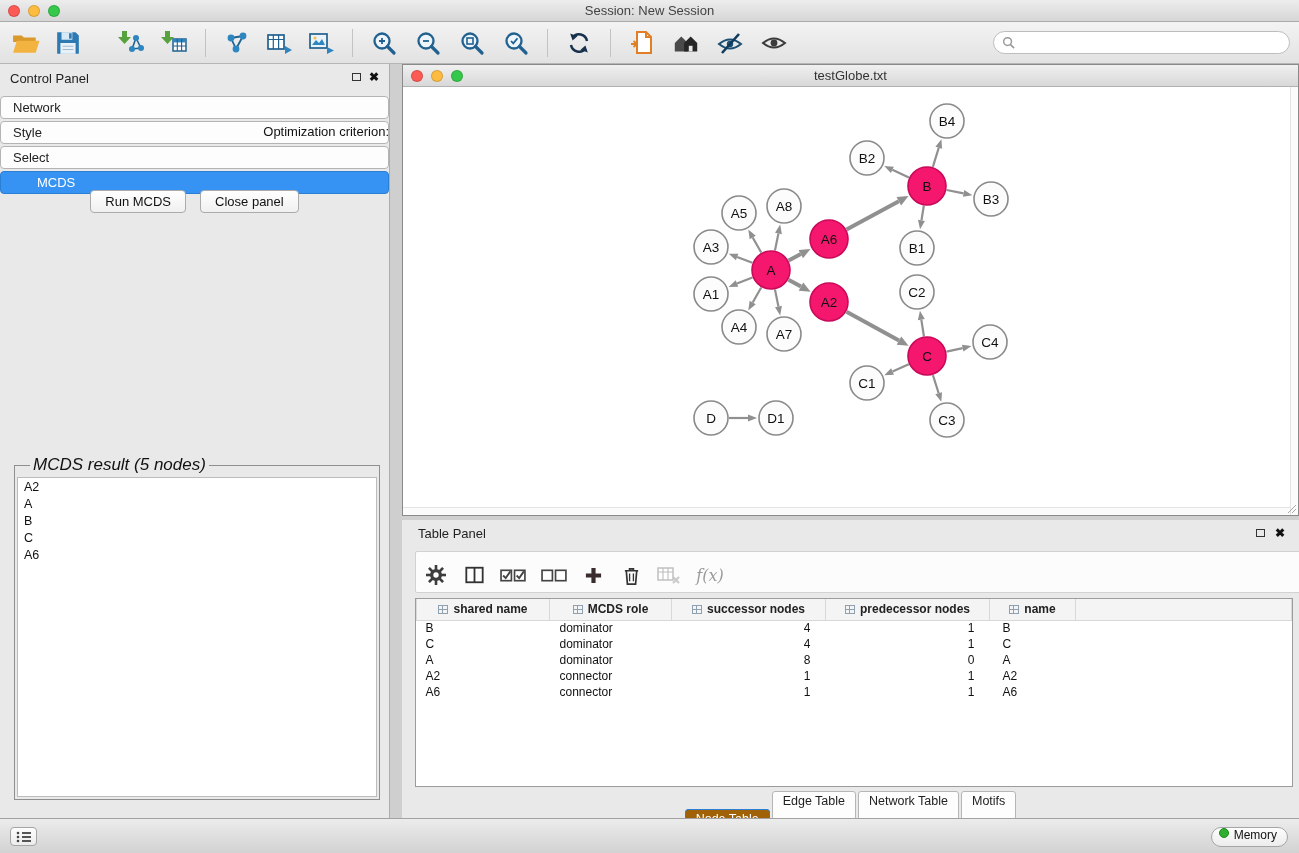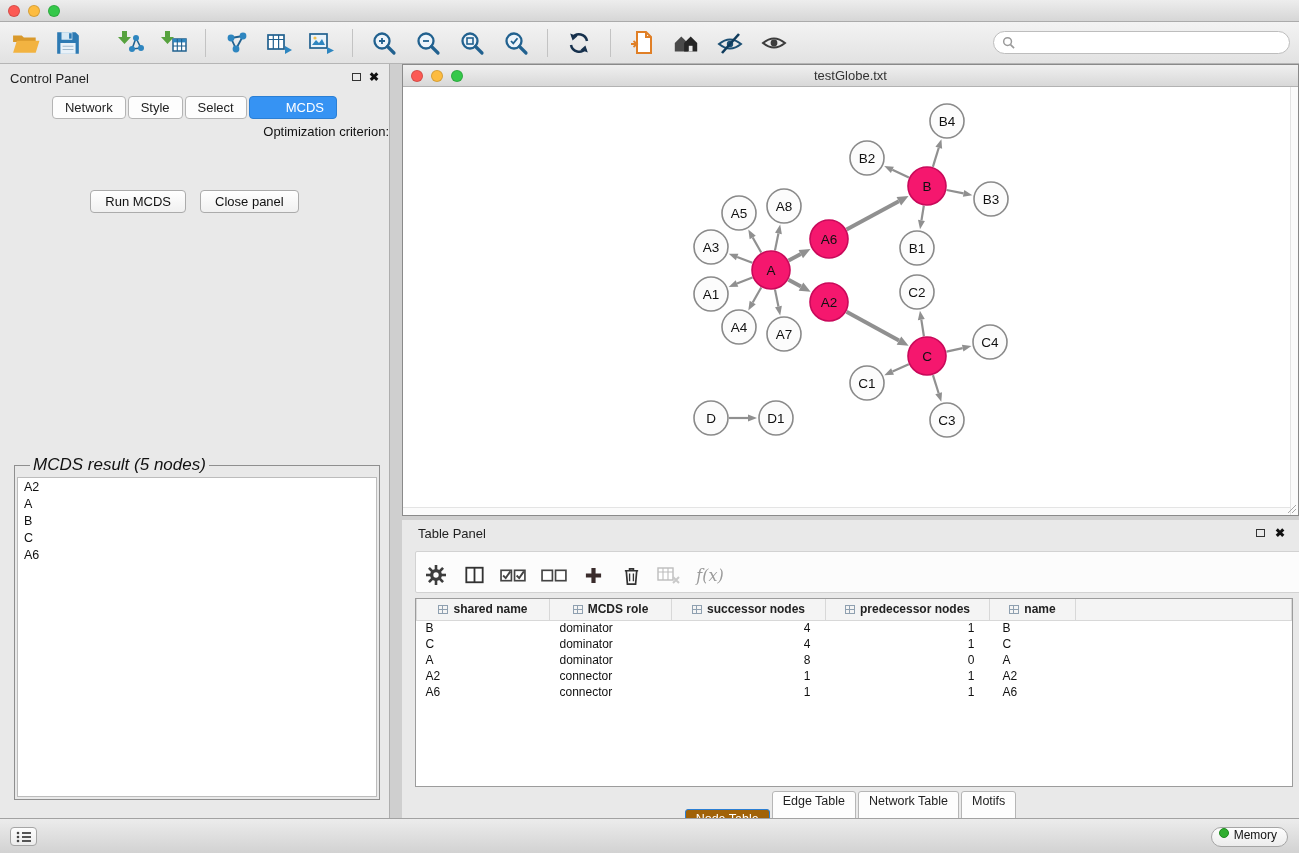--- a/index.html
+++ b/index.html
@@ -28,21 +28,21 @@
 
   
   .control-panel{ position:absolute; left:0; top:64px; width:390px; height:754px;
     background:#e9e9e9; border-right:1px solid #aeaeae; }
   .cp-header{ position:absolute; left:0; top:0; width:100%; height:26px; }
   .cp-title{ position:absolute; left:10px; top:7px; font-size:13px; color:#222; }
   .float-ico{ position:absolute; top:9px; width:9px; height:8px; border:1.5px solid #333; }
   .close-ico{ position:absolute; top:6px; font-size:12px; font-weight:bold; color:#111; cursor:default;}
   .cp-header .float-ico{ right:28px; } .cp-header .close-ico{ right:10px; }
 
-  .cp-tabs{ position:absolute; left:0; top:32px; width:100%; display:flex; justify-content:center; gap:2px;}
+  .cp-tabs{ position:absolute; left:0; top:32px; width:100%; display:flex; justify-content:center; gap:2px;flex-direction:column;}
   .cp-tab{ font-size:13px; padding:3px 12px; background:#fdfdfd; border:1px solid #b4b4b4;
     border-radius:4px; color:#222; }
   .cp-tab.selected{ background:#3693f3; border-color:#2b7fd4; color:#fff;padding-left:36px; }
 
   .opt-label{ position:absolute; left:0; top:60px; width:100%; text-align:right; font-size:13px; color:#111;}
   .dropdown{ position:absolute; left:44px; top:93px; width:312px; height:23px; background:#fff;
     border:1px solid #b0b0b0; border-radius:4px; display:flex; align-items:center; font-size:13px;}
   .dropdown .dd-text{ flex:1; padding-left:8px; white-space:nowrap; overflow:hidden;}
   .dd-btn{ width:21px; height:21px; margin-right:1px; border-radius:3px;
     background:linear-gradient(#6aaefc,#1a6be0); display:flex; flex-direction:column;
@@ -111,20 +111,21 @@
 </style>
 </head>
 <body>
 
 <div class="screen">
 
   <div class="titlebar">
     <span class="tl red"></span>
     <span class="tl yellow"></span>
     <span class="tl green"></span>
+    <div class="title-text">Session: New Session</div>
   </div>
 
   <div class="toolbar">
     <div class="tbtn" style="margin-left:8px">
       <svg class="ticon" viewBox="0 0 26 22">
         <path d="M1 4 h8 l2 2 h11 v4 H1 z" fill="#d9992b"></path>
         <path d="M1 20 L4.5 9 h21 L22 20 Z" fill="#f2b341"></path>
       </svg>
     </div>
     <div class="tbtn" style="margin-left:6px">

